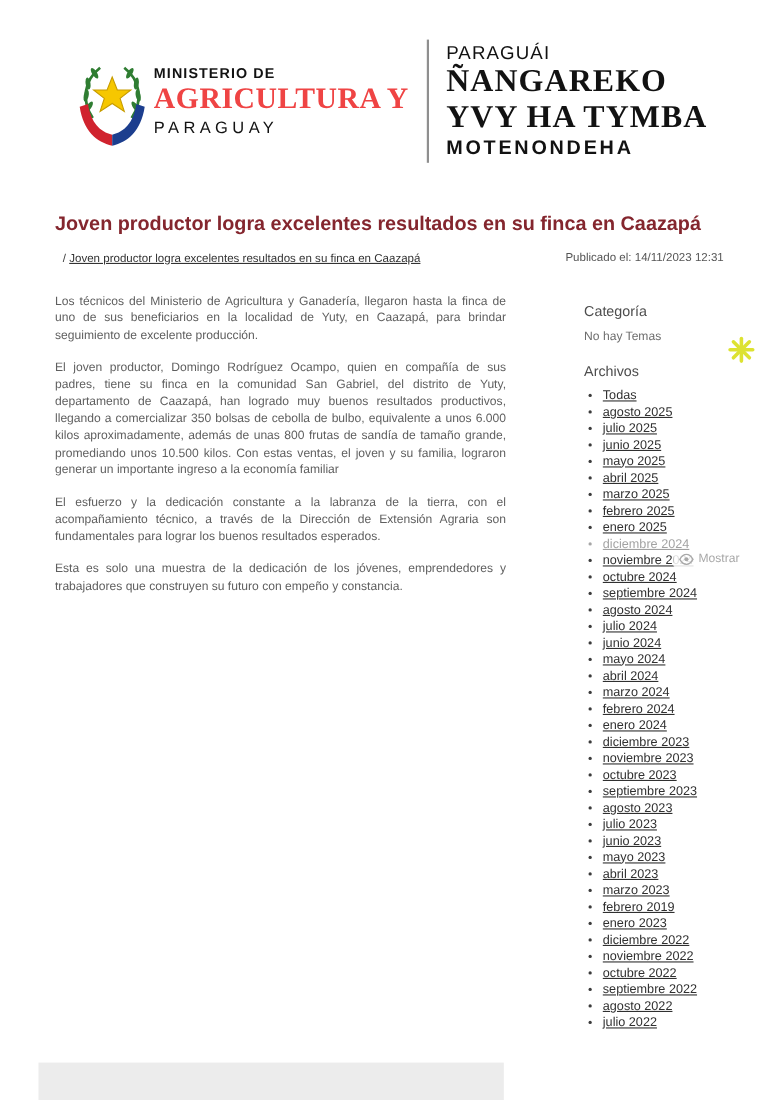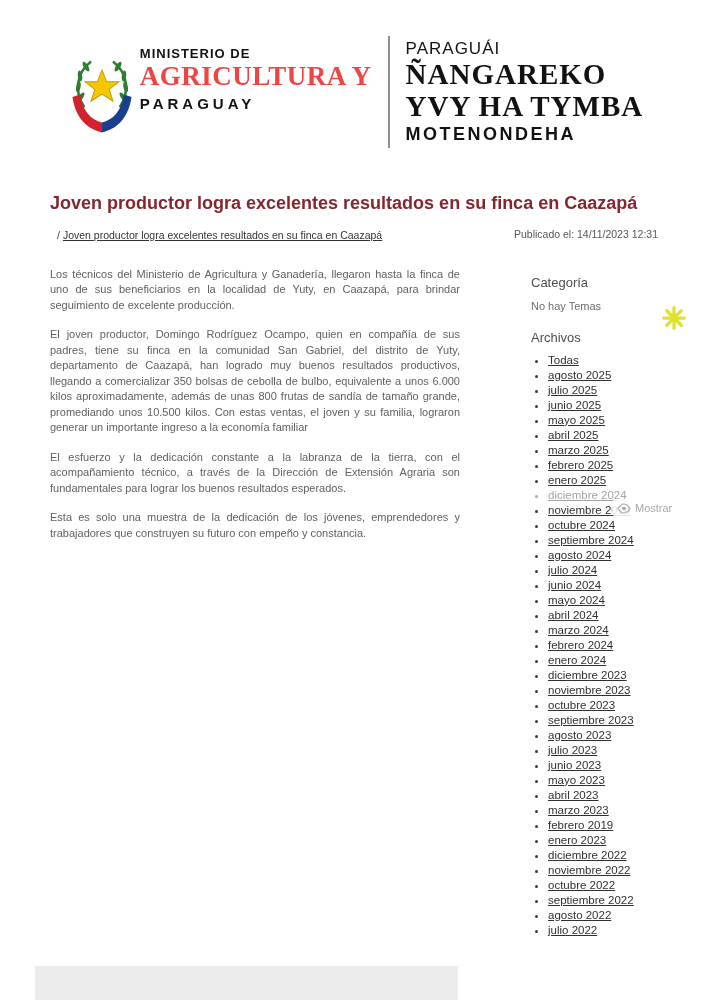--- a/index.html
+++ b/index.html
@@ -10,29 +10,29 @@
     color:#222;
   }
   .page { position:relative; width:707px; height:1000px; overflow:hidden; background:#fff; }
 
   
   .header {
     height:176px;
     display:flex; justify-content:center; align-items:center;
     gap:16px; padding-top:8px;
   }
-  .logo-left { display:flex; text-decoration:none; color:#121212; }
+  .logo-left { display:flex; align-items:center; text-decoration:none; color:#121212; }
   .crest { width:76px; height:92px; flex:0 0 auto; }
   .logo-text { display:flex; flex-direction:column; }
   .mag-small { font-size:13px; font-weight:bold; letter-spacing:1px; color:#121212; }
   .mag-big {
     font-family:Liberation Serif, serif;
     font-size:27px; font-weight:bold; line-height:1.12; letter-spacing:0.5px; color:#ef4444;
   }
-  .mag-country { font-size:15px; font-weight:bold; letter-spacing:4px; margin-top:4px; color:#121212; }
+  .mag-country { font-size:15px; font-weight:normal; letter-spacing:4px; margin-top:4px; color:#121212; }
   .divider { width:2px; height:112px; background:#8f8f8f; }
   .logo-right { display:flex; flex-direction:column; color:#121212; }
   .gua-small { font-size:17px; font-weight:normal; letter-spacing:1px; }
   .gua-big {
     font-family:"Liberation Serif", serif;
     font-size:29px; font-weight:bold; line-height:1.1; letter-spacing:1px;
   }
   .gua-bottom { font-size:18px; font-weight:bold; letter-spacing:2.5px; margin-top:2px; }
 
   

